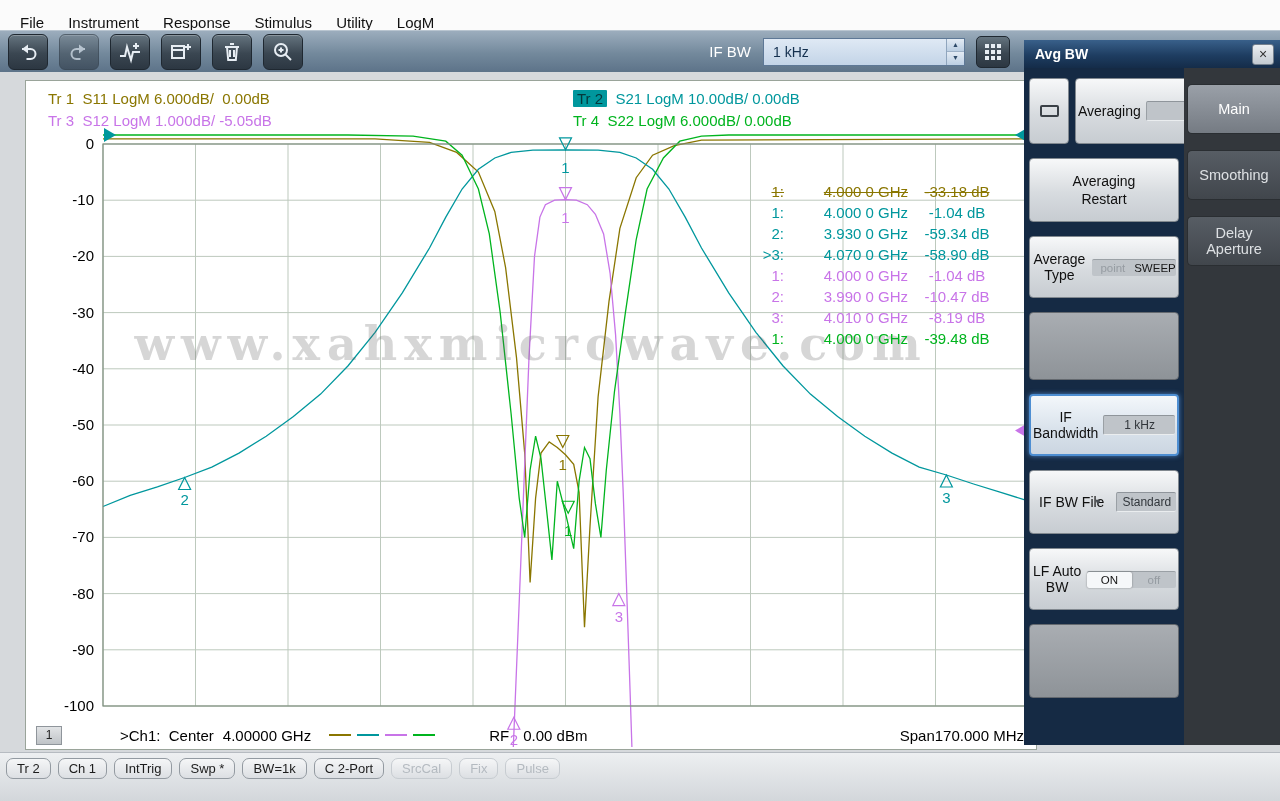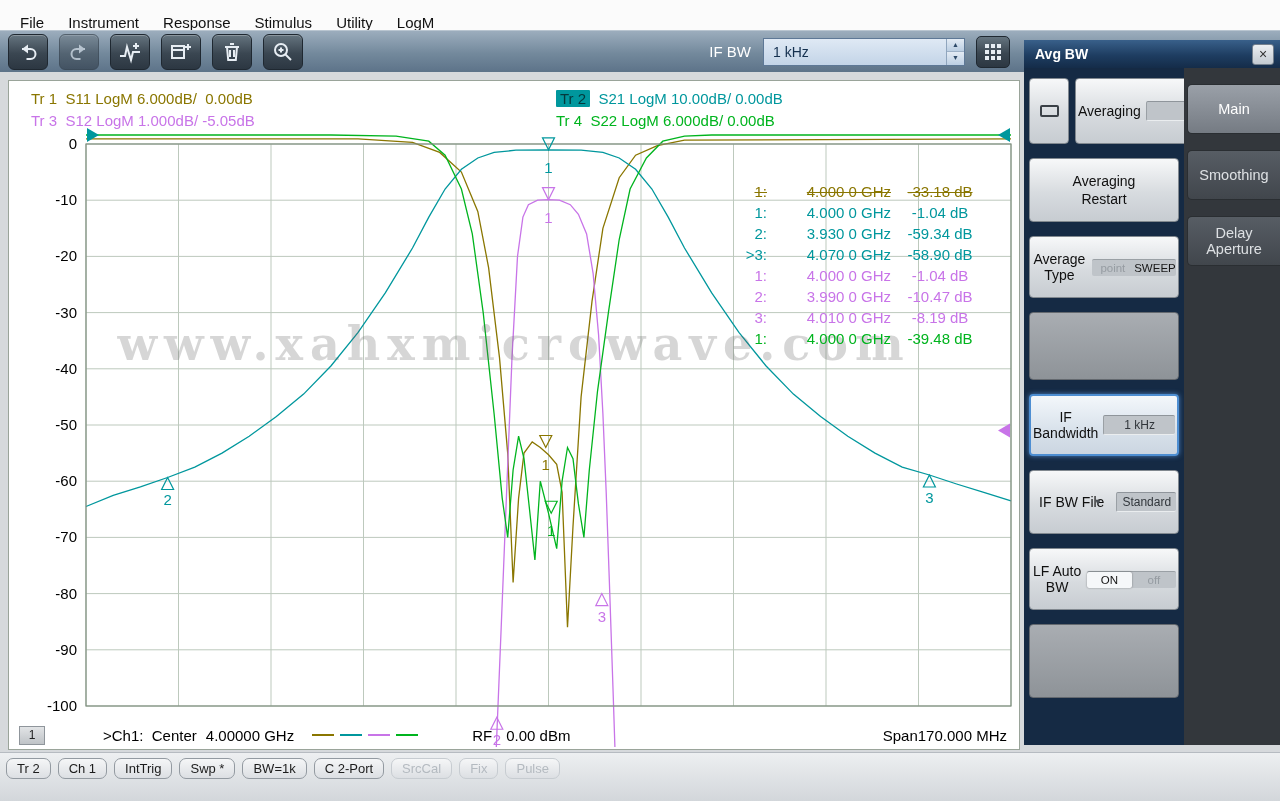--- a/index.html
+++ b/index.html
@@ -28,21 +28,21 @@
               background:linear-gradient(180deg,#dfe9f4 0%,#c3d4e7 100%);}
   .spinner{width:17px;display:flex;flex-direction:column;border-left:1px solid #8fa5bd;}
   .spinner div{flex:1;font-size:7px;line-height:12px;text-align:center;color:#2e4a68;
                background:linear-gradient(180deg,#e3ebf4,#bccfe3);border-bottom:1px solid #9db1c7;}
   .spinner div:last-child{border-bottom:none;}
   .keypad-btn{width:32px;height:30px;margin-left:11px;border-radius:5px;border:1px solid #1f2831;
           background:linear-gradient(180deg,#65747f 0%,#3a4651 55%,#2c3742 100%);
           display:flex;align-items:center;justify-content:center;}
 
   
-  .chart{position:absolute;top:80px;left:8px;width:1010px;height:668px;background:#fff;
+  .chart{position:absolute;top:80px;left:25px;width:1010px;height:668px;background:#fff;
          border:1px solid #9aa49a;box-sizing:content-box;}
   .legend{position:absolute;top:6px;left:0;width:100%;z-index:3;}
   .leg-row{display:flex;font-size:15px;height:22px;align-items:center;white-space:pre;}
   .leg-cell{display:flex;align-items:center;}
   .leg-cell.first{margin-left:22px;width:525px;}
   .tr-id.badge{padding:0 4px;border-radius:1px;}
   #plot-svg{position:absolute;top:0;left:0;z-index:1;}
   .watermark{position:absolute;top:236px;left:0;width:100%;text-align:center;z-index:2;
              font-family:"DejaVu Serif",serif;font-weight:bold;font-size:46px;letter-spacing:7px;
              color:rgba(90,90,90,0.25);pointer-events:none;}

